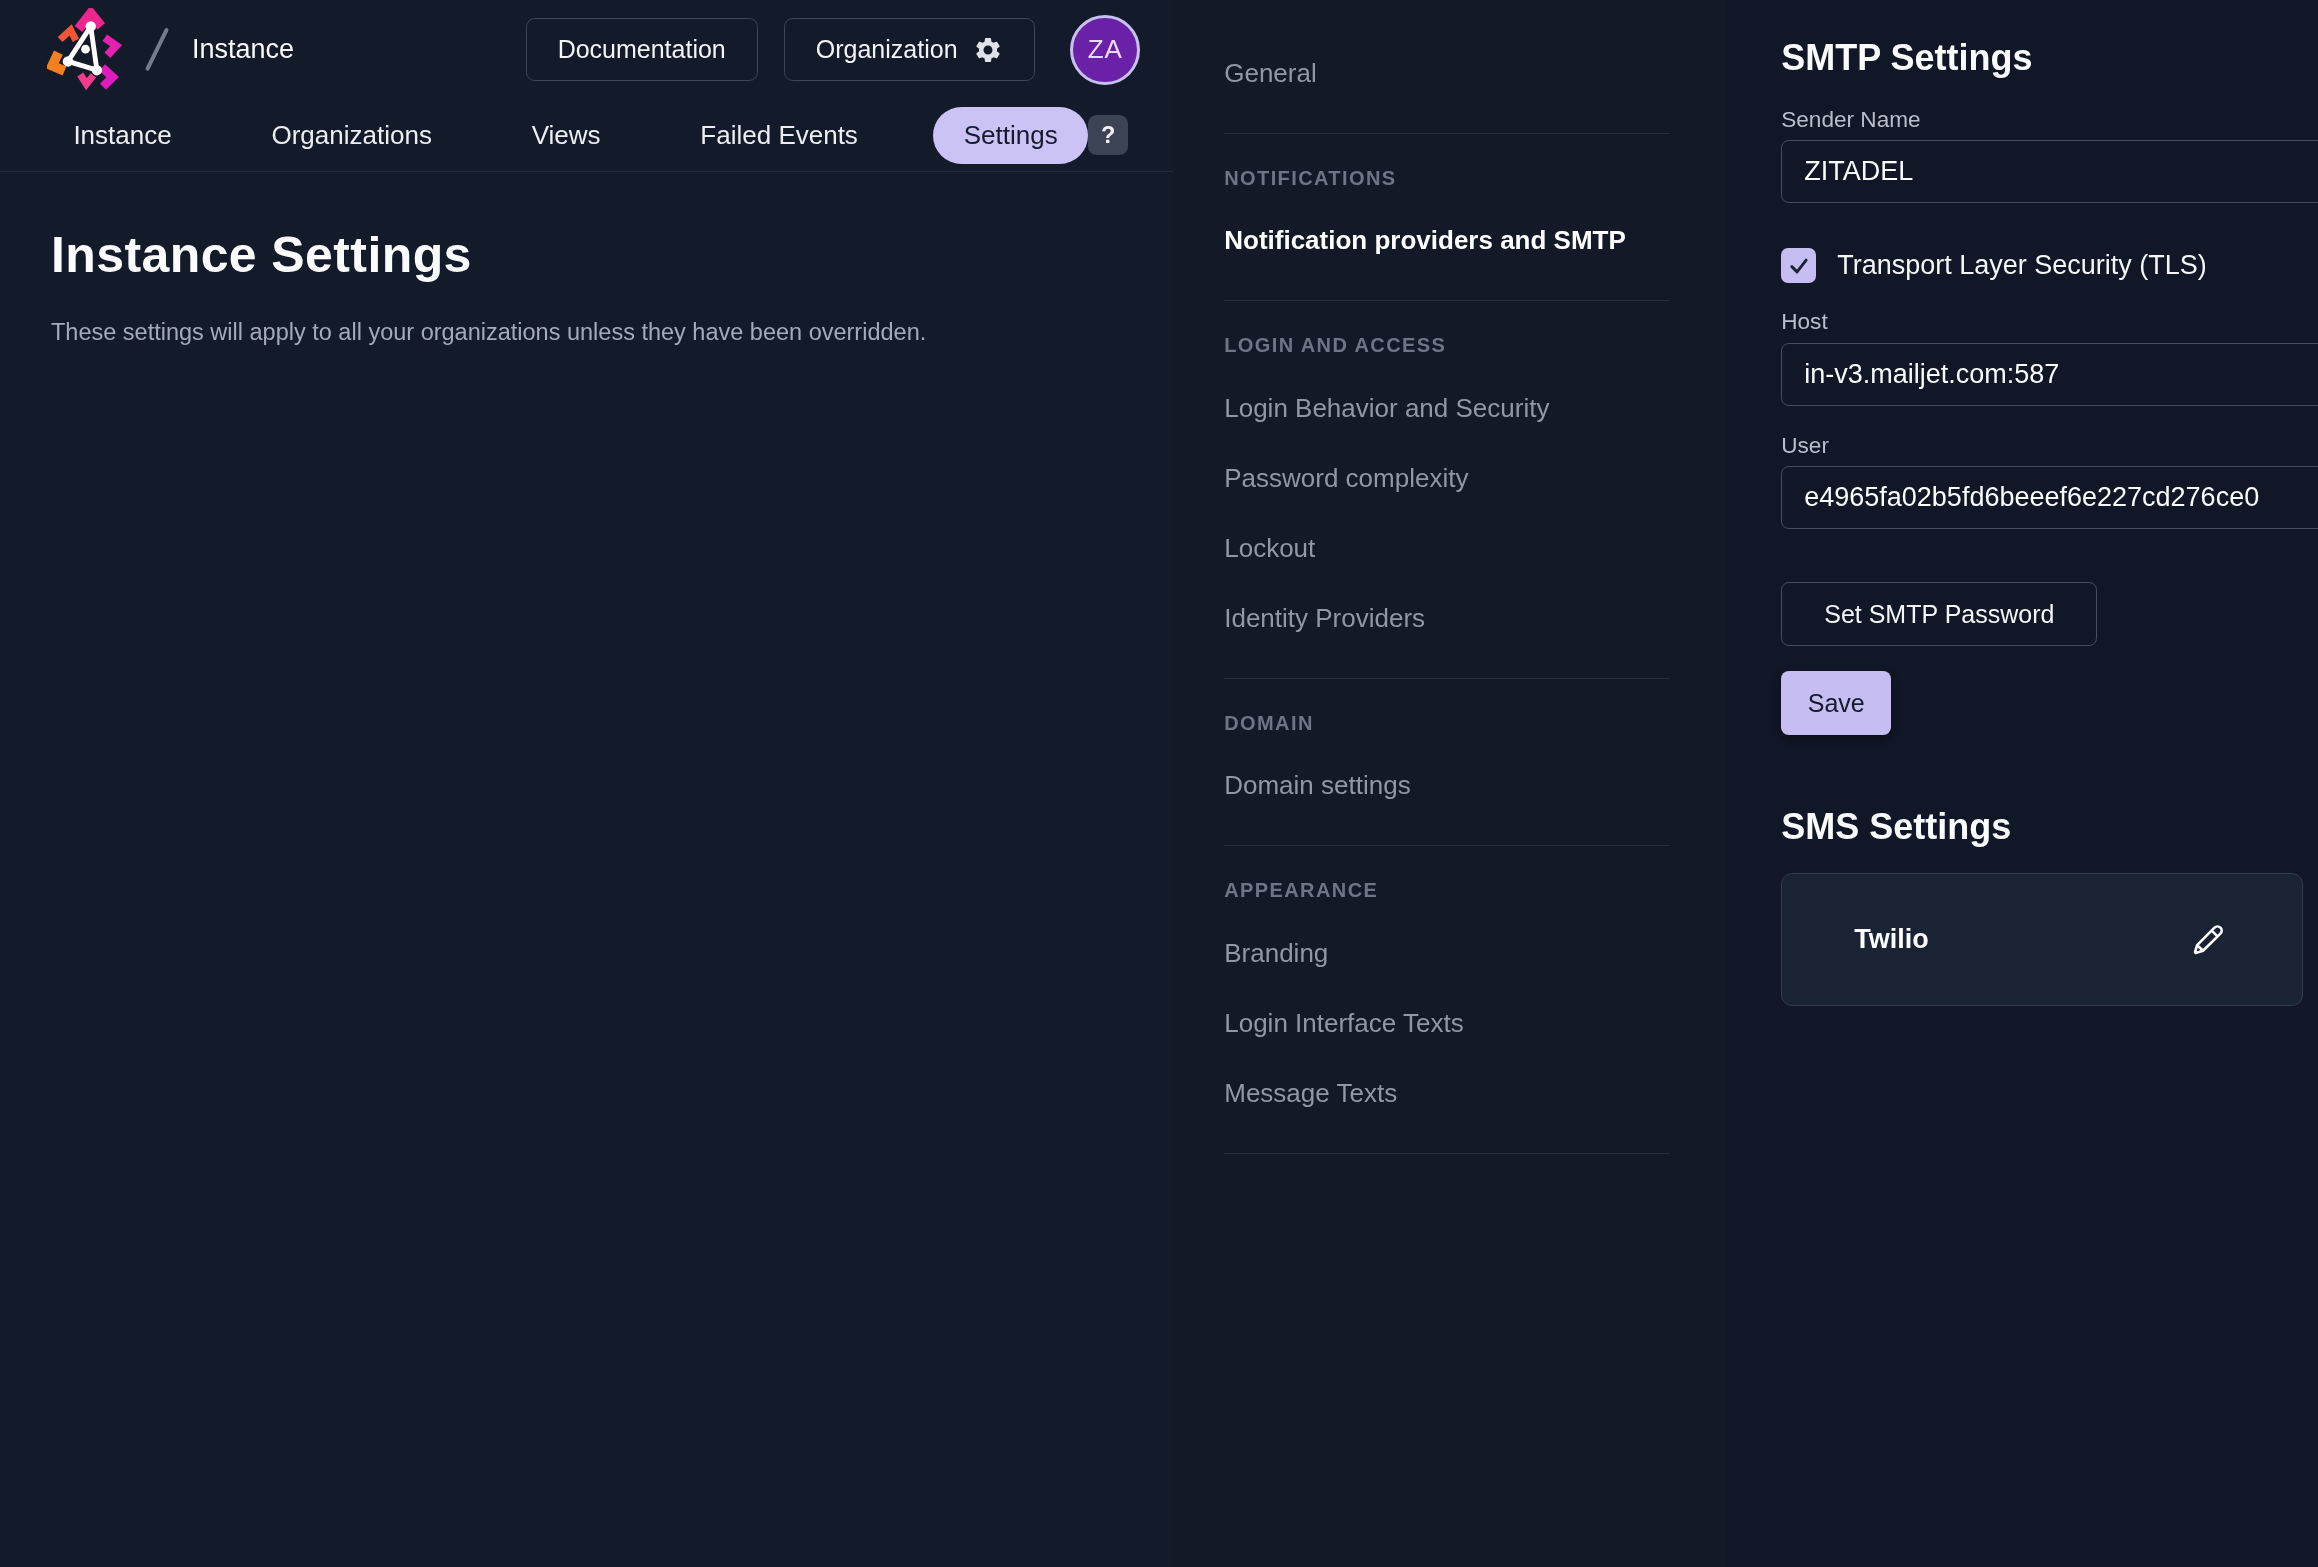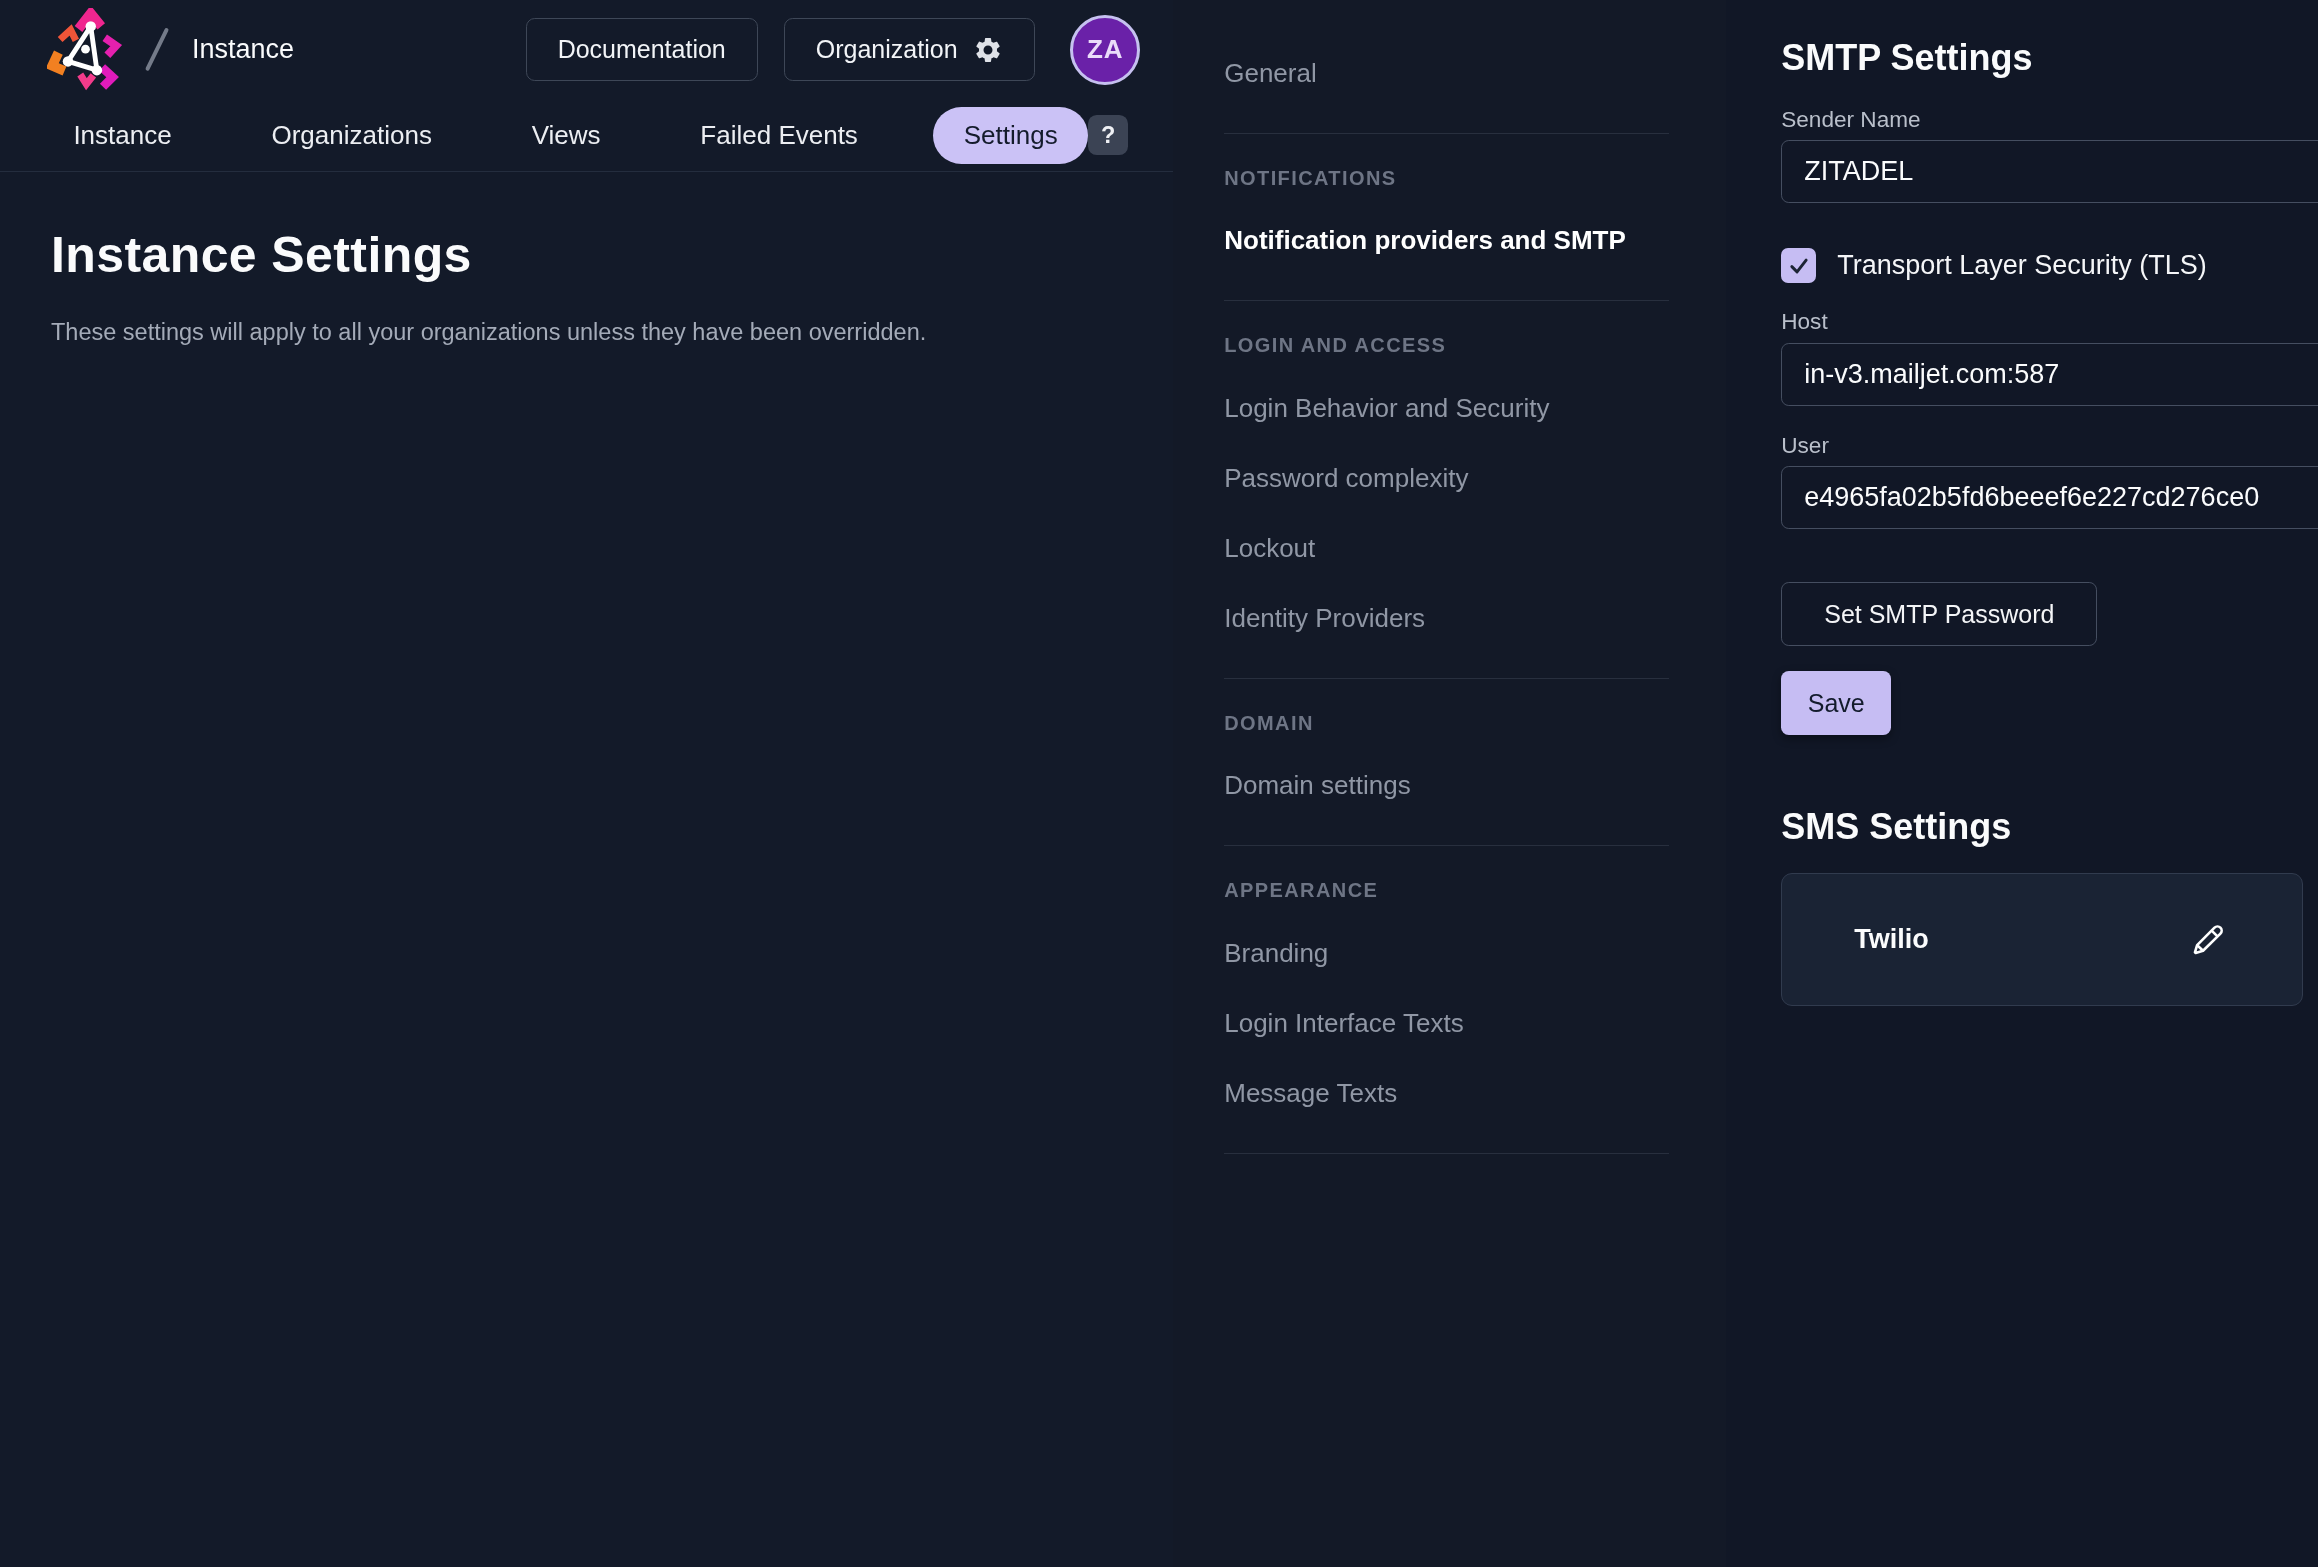--- a/index.html
+++ b/index.html
@@ -30,21 +30,21 @@
     background: transparent; color: #f2f4f7; font-size: 25px;
     display: flex; align-items: center; gap: 15.7px; cursor: pointer;
     font-family: inherit;
   }
   .btn-outline + .btn-outline { margin-left: 26px; }
   .gear-icon svg { width: 30px; height: 30px; display: block; }
   .avatar {
     width: 70px; height: 70px; border-radius: 50%;
     background: #6a21a8; border: 3.5px solid #c6c1f0;
     display: flex; align-items: center; justify-content: center;
-    font-size: 26px; font-weight: 700; color: #eadcf9;
+    font-size: 26px; font-weight: 400; color: #eadcf9;
     margin-left: 35px; cursor: pointer; letter-spacing: 0.9px;
   }
 
   .tabbar {
     height: 73px; display: flex; align-items: center;
     padding-left: 49px; border-bottom: 1.7px solid #242d3e;
   }
   .tab {
     font-size: 26px; color: #eceef2; margin-right: 51px;
     padding: 12.2px 24.4px; cursor: pointer; white-space: nowrap;

